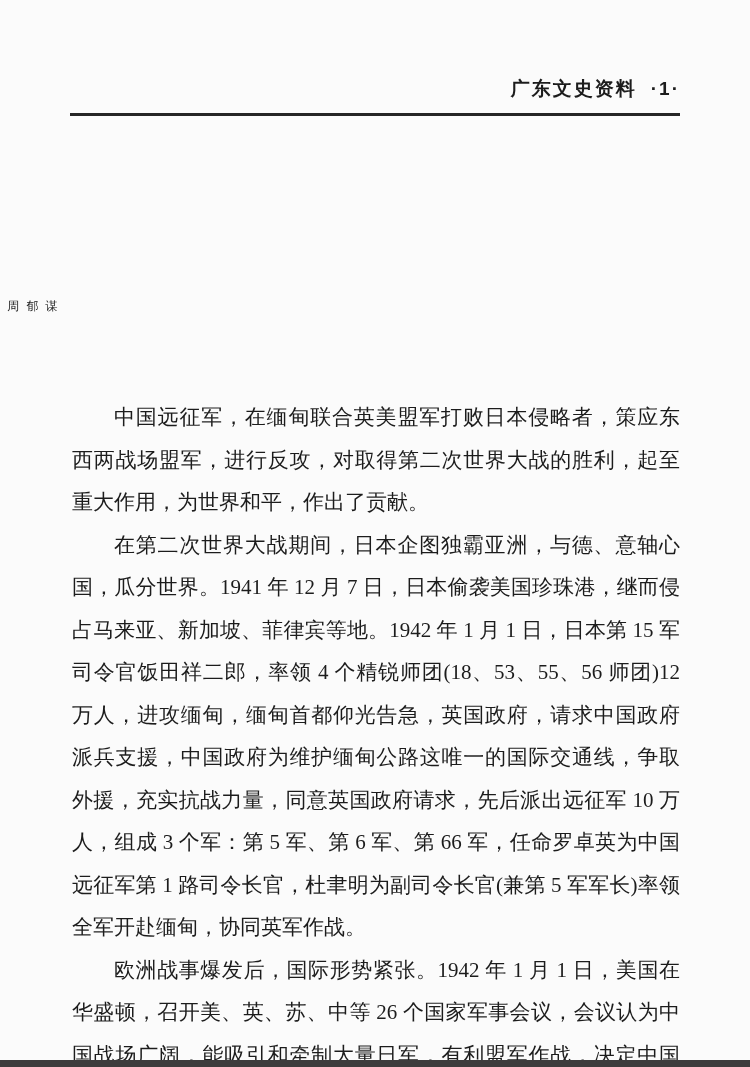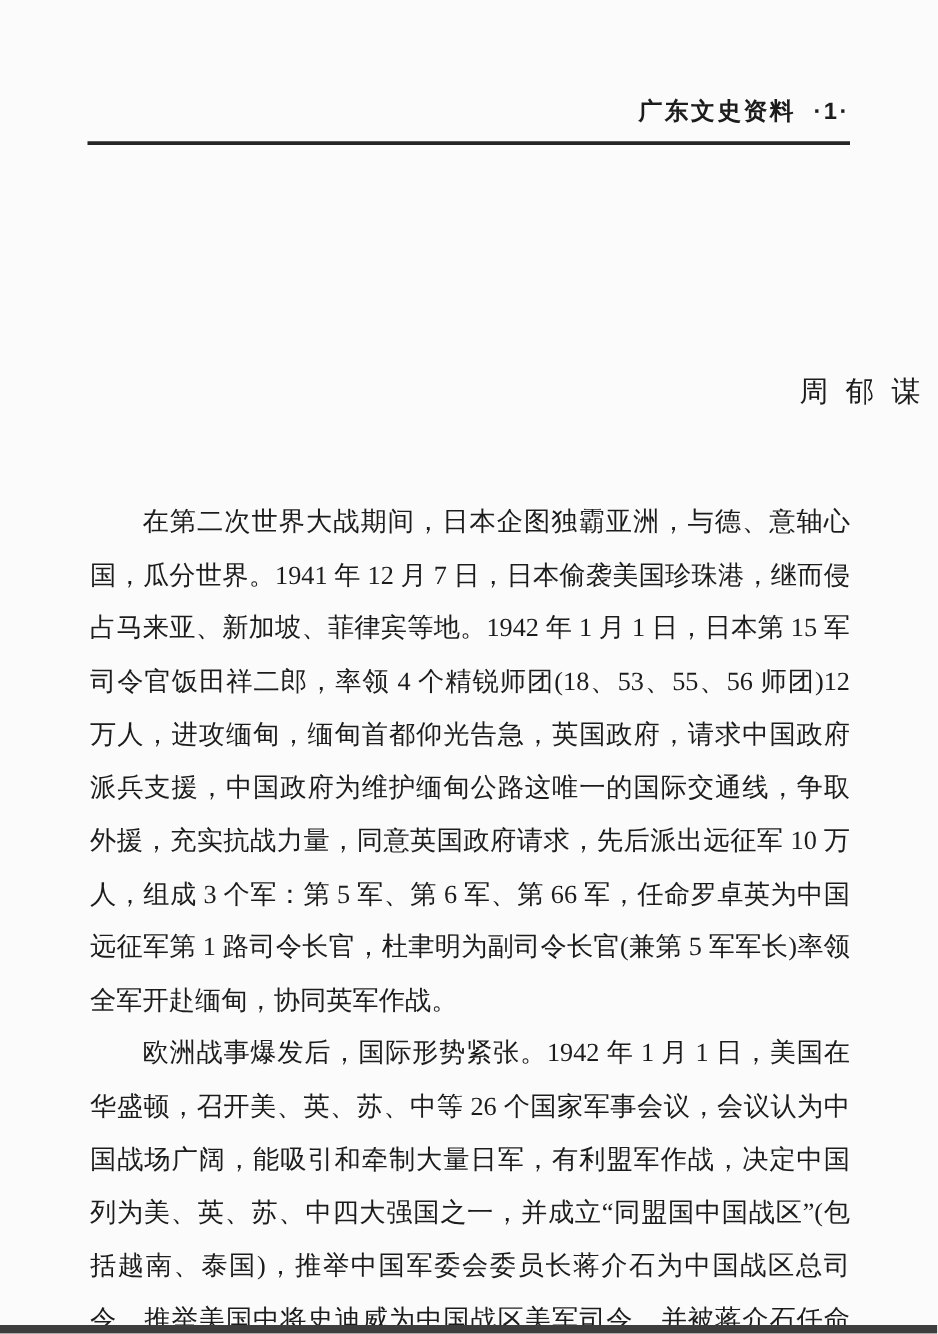--- a/index.html
+++ b/index.html
@@ -54,22 +54,22 @@
     font-size: 31px;
     font-weight: bold;
     letter-spacing: 3px;
     font-family: "Liberation Serif", "DejaVu Serif", serif;
   }
   .author-byline {
     position: absolute;
     top: 298px;
     left: 0;
     width: 750px;
-    text-align: right;
-    font-size: 23px;
+    text-align: left;
+    font-size: 12px;
     letter-spacing: 0.6em;
     text-indent: 0.6em; 
   }
 
   
   .article-body {
     position: absolute;
     top: 396px;
     left: 72px;
     width: 608px;
@@ -101,19 +101,20 @@
   <div class="running-header">
     <span class="journal">广东文史资料</span><span>·1·</span>
   </div>
 
   <div class="header-rule"></div>
 
 
   <div class="author-byline">周郁谋</div>
 
   <div class="article-body">
+    <p>中国远征军，在缅甸联合英美盟军打败日本侵略者，策应东西两战场盟军，进行反攻，对取得第二次世界大战的胜利，起至重大作用，为世界和平，作出了贡献。</p>
     <p>在第二次世界大战期间，日本企图独霸亚洲，与德、意轴心国，瓜分世界。1941 年 12 月 7 日，日本偷袭美国珍珠港，继而侵占马来亚、新加坡、菲律宾等地。1942 年 1 月 1 日，日本第 15 军司令官饭田祥二郎，率领 4 个精锐师团(18、53、55、56 师团)12 万人，进攻缅甸，缅甸首都仰光告急，英国政府，请求中国政府派兵支援，中国政府为维护缅甸公路这唯一的国际交通线，争取外援，充实抗战力量，同意英国政府请求，先后派出远征军 10 万人，组成 3 个军：第 5 军、第 6 军、第 66 军，任命罗卓英为中国远征军第 1 路司令长官，杜聿明为副司令长官(兼第 5 军军长)率领全军开赴缅甸，协同英军作战。</p>
     <p>欧洲战事爆发后，国际形势紧张。1942 年 1 月 1 日，美国在华盛顿，召开美、英、苏、中等 26 个国家军事会议，会议认为中国战场广阔，能吸引和牵制大量日军，有利盟军作战，决定中国列为美、英、苏、中四大强国之一，并成立“同盟国中国战区”(包括越南、泰国)，推举中国军委会委员长蒋介石为中国战区总司令，推举美国中将史迪威为中国战区美军司令，并被蒋介石任命为中国战区参谋长，授权指挥中国人缅甸军队。</p>
   </div>
 
   <div class="scan-edge"></div>
 
 </div>
 
 </body></html>

